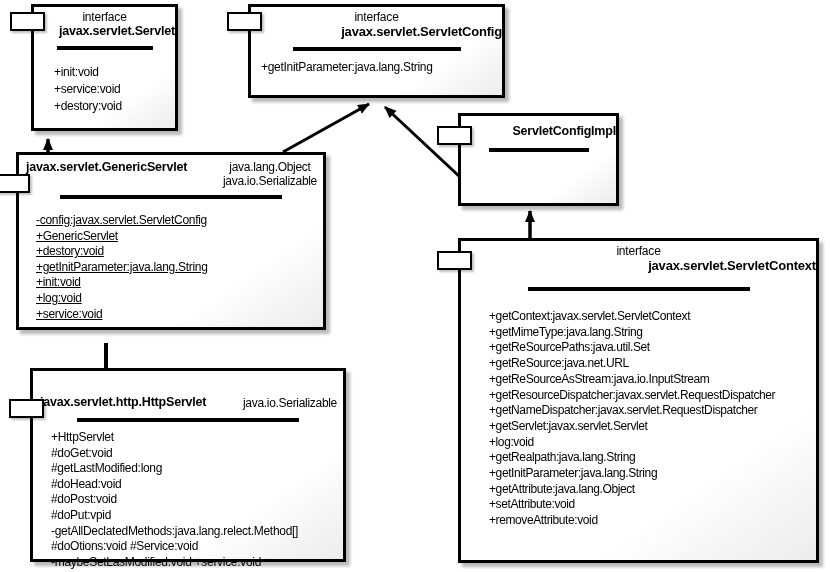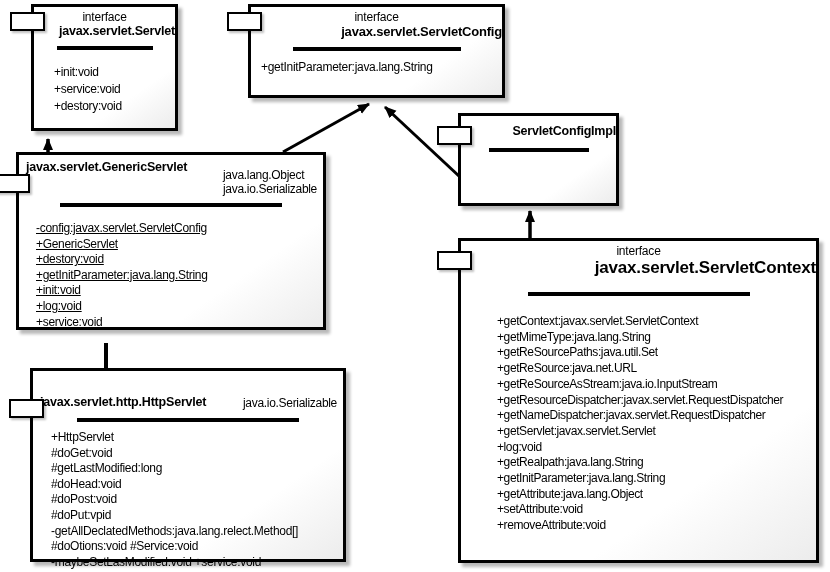--- a/index.html
+++ b/index.html
@@ -16,21 +16,21 @@
     position:absolute;left:-24px;width:31px;height:15px;background:#fff;
     border:2px solid #000;box-shadow:2px 2px 2px rgba(0,0,0,0.25);
   }
   .stereo{font-size:12px;text-align:center;margin-top:3px;letter-spacing:-0.2px;color:#000;}
   .title{font-size:12.5px;font-weight:bold;text-align:right;letter-spacing:-0.2px;color:#000;}
   .bar{height:4px;background:#000;margin:8px auto 0 auto;}
   .members{font-size:12px;line-height:16px;letter-spacing:-0.3px;color:#000;}
   .m{white-space:nowrap;}
   .hdr{display:flex;justify-content:space-between;align-items:flex-start;padding:5px 6px 0 7px;}
   .title-left{font-size:12.5px;font-weight:bold;letter-spacing:-0.2px;white-space:nowrap;}
-  .annos{font-size:12px;text-align:left;line-height:14px;letter-spacing:-0.3px;margin-top:8px;}
+  .annos{font-size:12px;text-align:center;line-height:14px;letter-spacing:-0.3px;}
   .anno-inline{font-size:12px;font-weight:normal;letter-spacing:-0.3px;margin-top:1px;}
   .note{font-size:12.5px;letter-spacing:-0.2px;padding:9px 4px 0 5px;color:#000;}
   .rel-layer{position:absolute;left:0;top:0;z-index:6;pointer-events:none;}
   .rel-layer line{stroke:#000;}
 </style>
 </head>
 <body>
 
 <div class="box" style="left:31px;top:4px;width:147px;height:127px;">
   <div class="tab" style="top:5px;"></div>
@@ -97,23 +97,23 @@
 
 <div class="box" style="left:458px;top:113px;width:161px;height:93px;">
   <div class="tab" style="top:10px;"></div>
   <div class="title" style="margin-top:8px;">ServletConfigImpl</div>
   <div class="bar" style="width:100px;margin-top:10px;"></div>
 </div>
 
 <div class="box" style="left:458px;top:238px;width:361px;height:325px;">
   <div class="tab" style="top:10px;"></div>
   <div class="stereo">interface</div>
-  <div class="title" style="font-size:17px;">javax.servlet.ServletContext</div>
+  <div class="title" style="font-size:13px;">javax.servlet.ServletContext</div>
   <div class="bar" style="width:222px;margin-top:14px;"></div>
-  <div class="members" style="padding:18px 0 0 28px;line-height:15.7px;letter-spacing:-0.4px;margin-left:8px;">
+  <div class="members" style="padding:18px 0 0 28px;line-height:15.7px;letter-spacing:-0.4px;">
     <div class="m">+getContext:javax.servlet.ServletContext</div>
     <div class="m">+getMimeType:java.lang.String</div>
     <div class="m">+getReSourcePaths:java.util.Set</div>
     <div class="m">+getReSource:java.net.URL</div>
     <div class="m">+getReSourceAsStream:java.io.InputStream</div>
     <div class="m">+getResourceDispatcher:javax.servlet.RequestDispatcher</div>
     <div class="m">+getNameDispatcher:javax.servlet.RequestDispatcher</div>
     <div class="m">+getServlet:javax.servlet.Servlet</div>
     <div class="m">+log:void</div>
     <div class="m">+getRealpath:java.lang.String</div>

